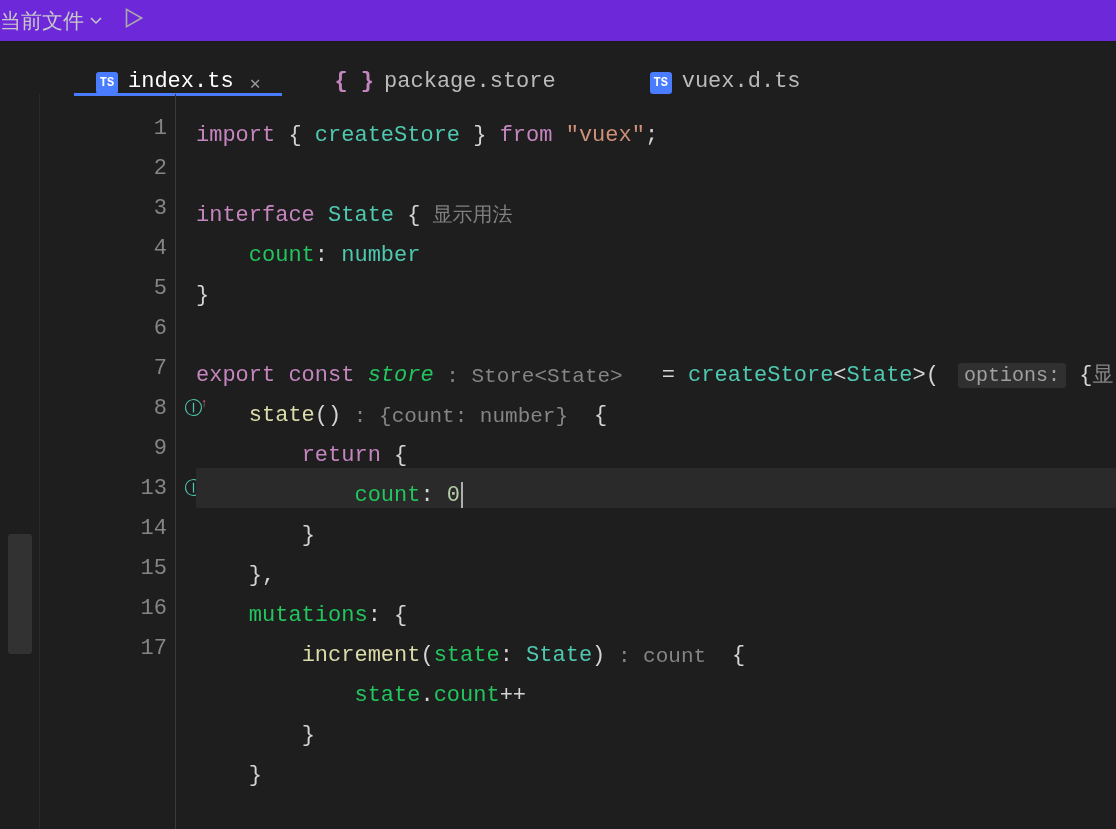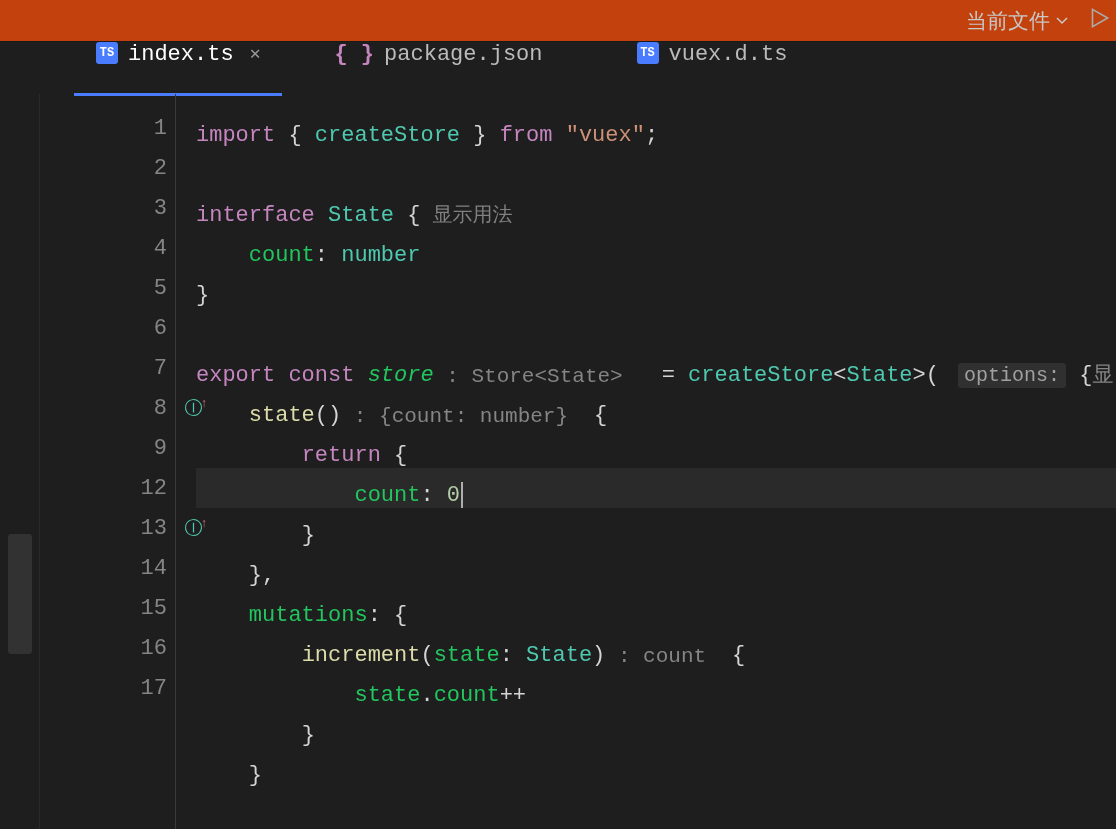--- a/index.html
+++ b/index.html
@@ -7,24 +7,23 @@
   background: #1e1e1e;
   font-family: "Consolas", "Monaco", "Courier New", monospace;
   color: #d4d4d4;
   width: 1116px;
   height: 829px;
   overflow: hidden;
   position: relative;
 }
 .top-toolbar {
   height: 42px;
-  background: #c2410c;
+  background: #6d28d9;
   border-bottom: 1px solid #1a1a1a;
   display: flex;
-  justify-content: flex-end;
   align-items: center;
   padding-right: 4px;
   gap: 16px;
 }
 .toolbar-text {
   color: #c8c8c8;
   font-size: 21px;
   font-family: "Microsoft YaHei", sans-serif;
   display: flex;
   align-items: center;
@@ -38,21 +37,21 @@
 }
 .tab-bar {
   height: 52px;
   background: #1e1e1e;
   display: flex;
   align-items: stretch;
   padding-left: 74px;
 }
 .tab {
   display: flex;
-  align-items: flex-start;
+  align-items: flex-end;
   padding: 0 22px;
   gap: 10px;
   font-size: 22px;
   color: #bbb;
   cursor: pointer;
   position: relative;
 }
 .tab.active {
   color: #fff;
 }
@@ -216,21 +215,21 @@
 </div>
 
 <div class="tab-bar">
   <div class="tab active">
     <span class="ts-icon">TS</span>
     <span>index.ts</span>
     <span class="tab-close">✕</span>
   </div>
   <div class="tab" style="margin-left:30px;">
     <span class="json-icon">{ }</span>
-    <span>package.json</span>
+    <span>package.store</span>
   </div>
   <div class="tab" style="margin-left:50px;">
     <span class="ts-icon">TS</span>
     <span>vuex.d.ts</span>
   </div>
 </div>
 
 <div class="editor-area">
   <div class="left-gutter">
     <div class="left-handle"></div>
@@ -261,23 +260,20 @@
         <span class="line-number">8</span>
       <span class="gutter-icon">
           <span class="intent-icon">Ⓘ</span>
           <span class="intent-arrow">↑</span>
         </span>
     </div>
     <div class="gutter-row">
         <span class="line-number">9</span>
       </div>
     <div class="gutter-row">
-        <span class="line-number">12</span>
-      </div>
-    <div class="gutter-row">
         <span class="line-number">13</span>
       <span class="gutter-icon">
           <span class="intent-icon">Ⓘ</span>
           <span class="intent-arrow">↑</span>
         </span>
     </div>
     <div class="gutter-row">
         <span class="line-number">14</span>
       </div>
     <div class="gutter-row">

